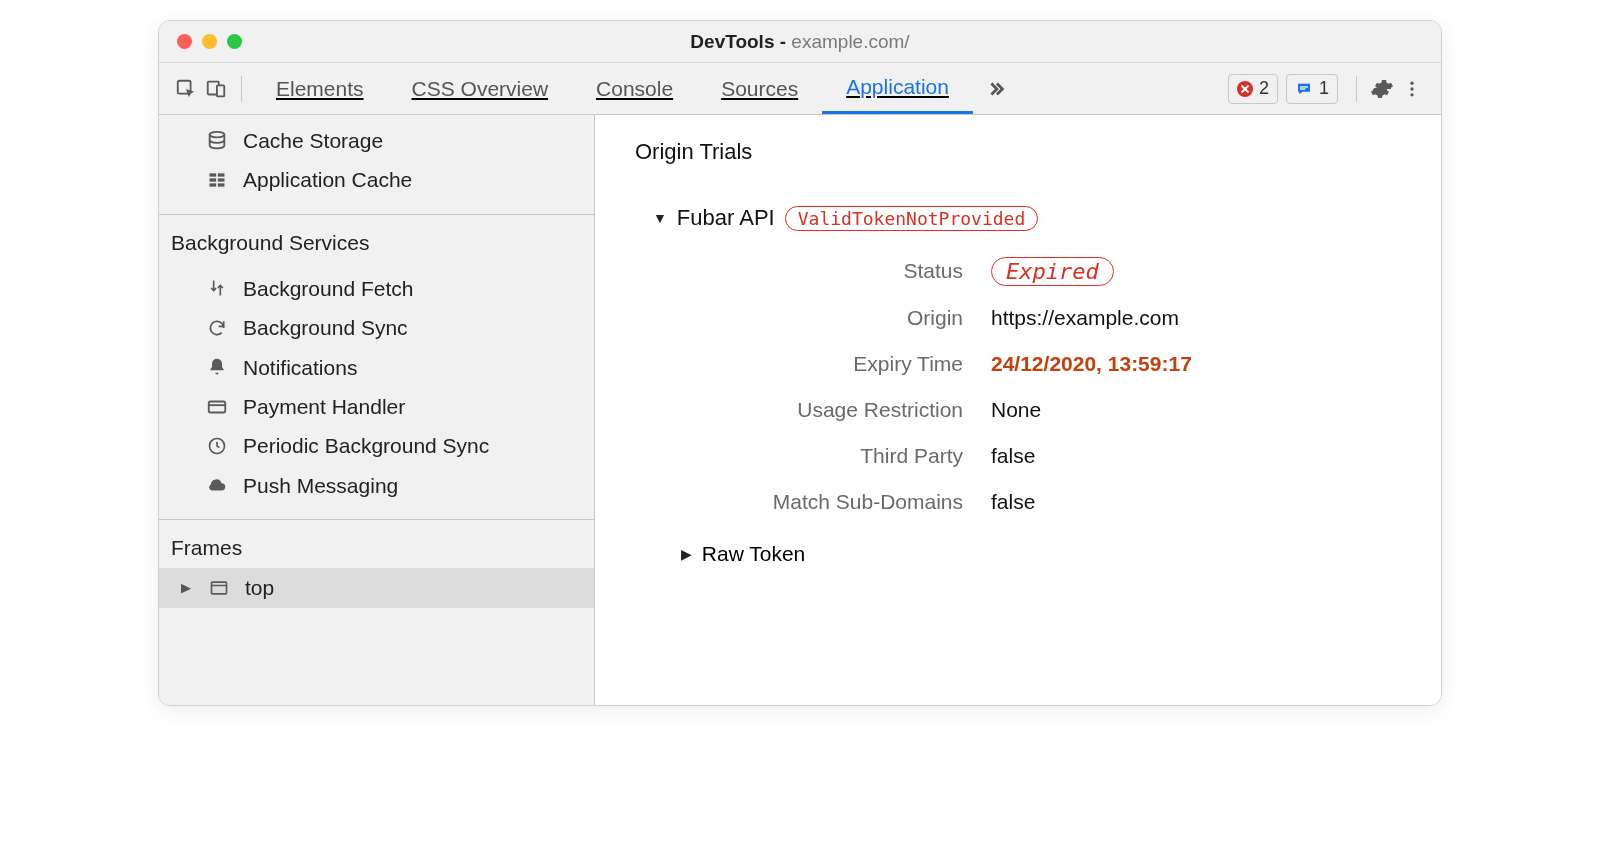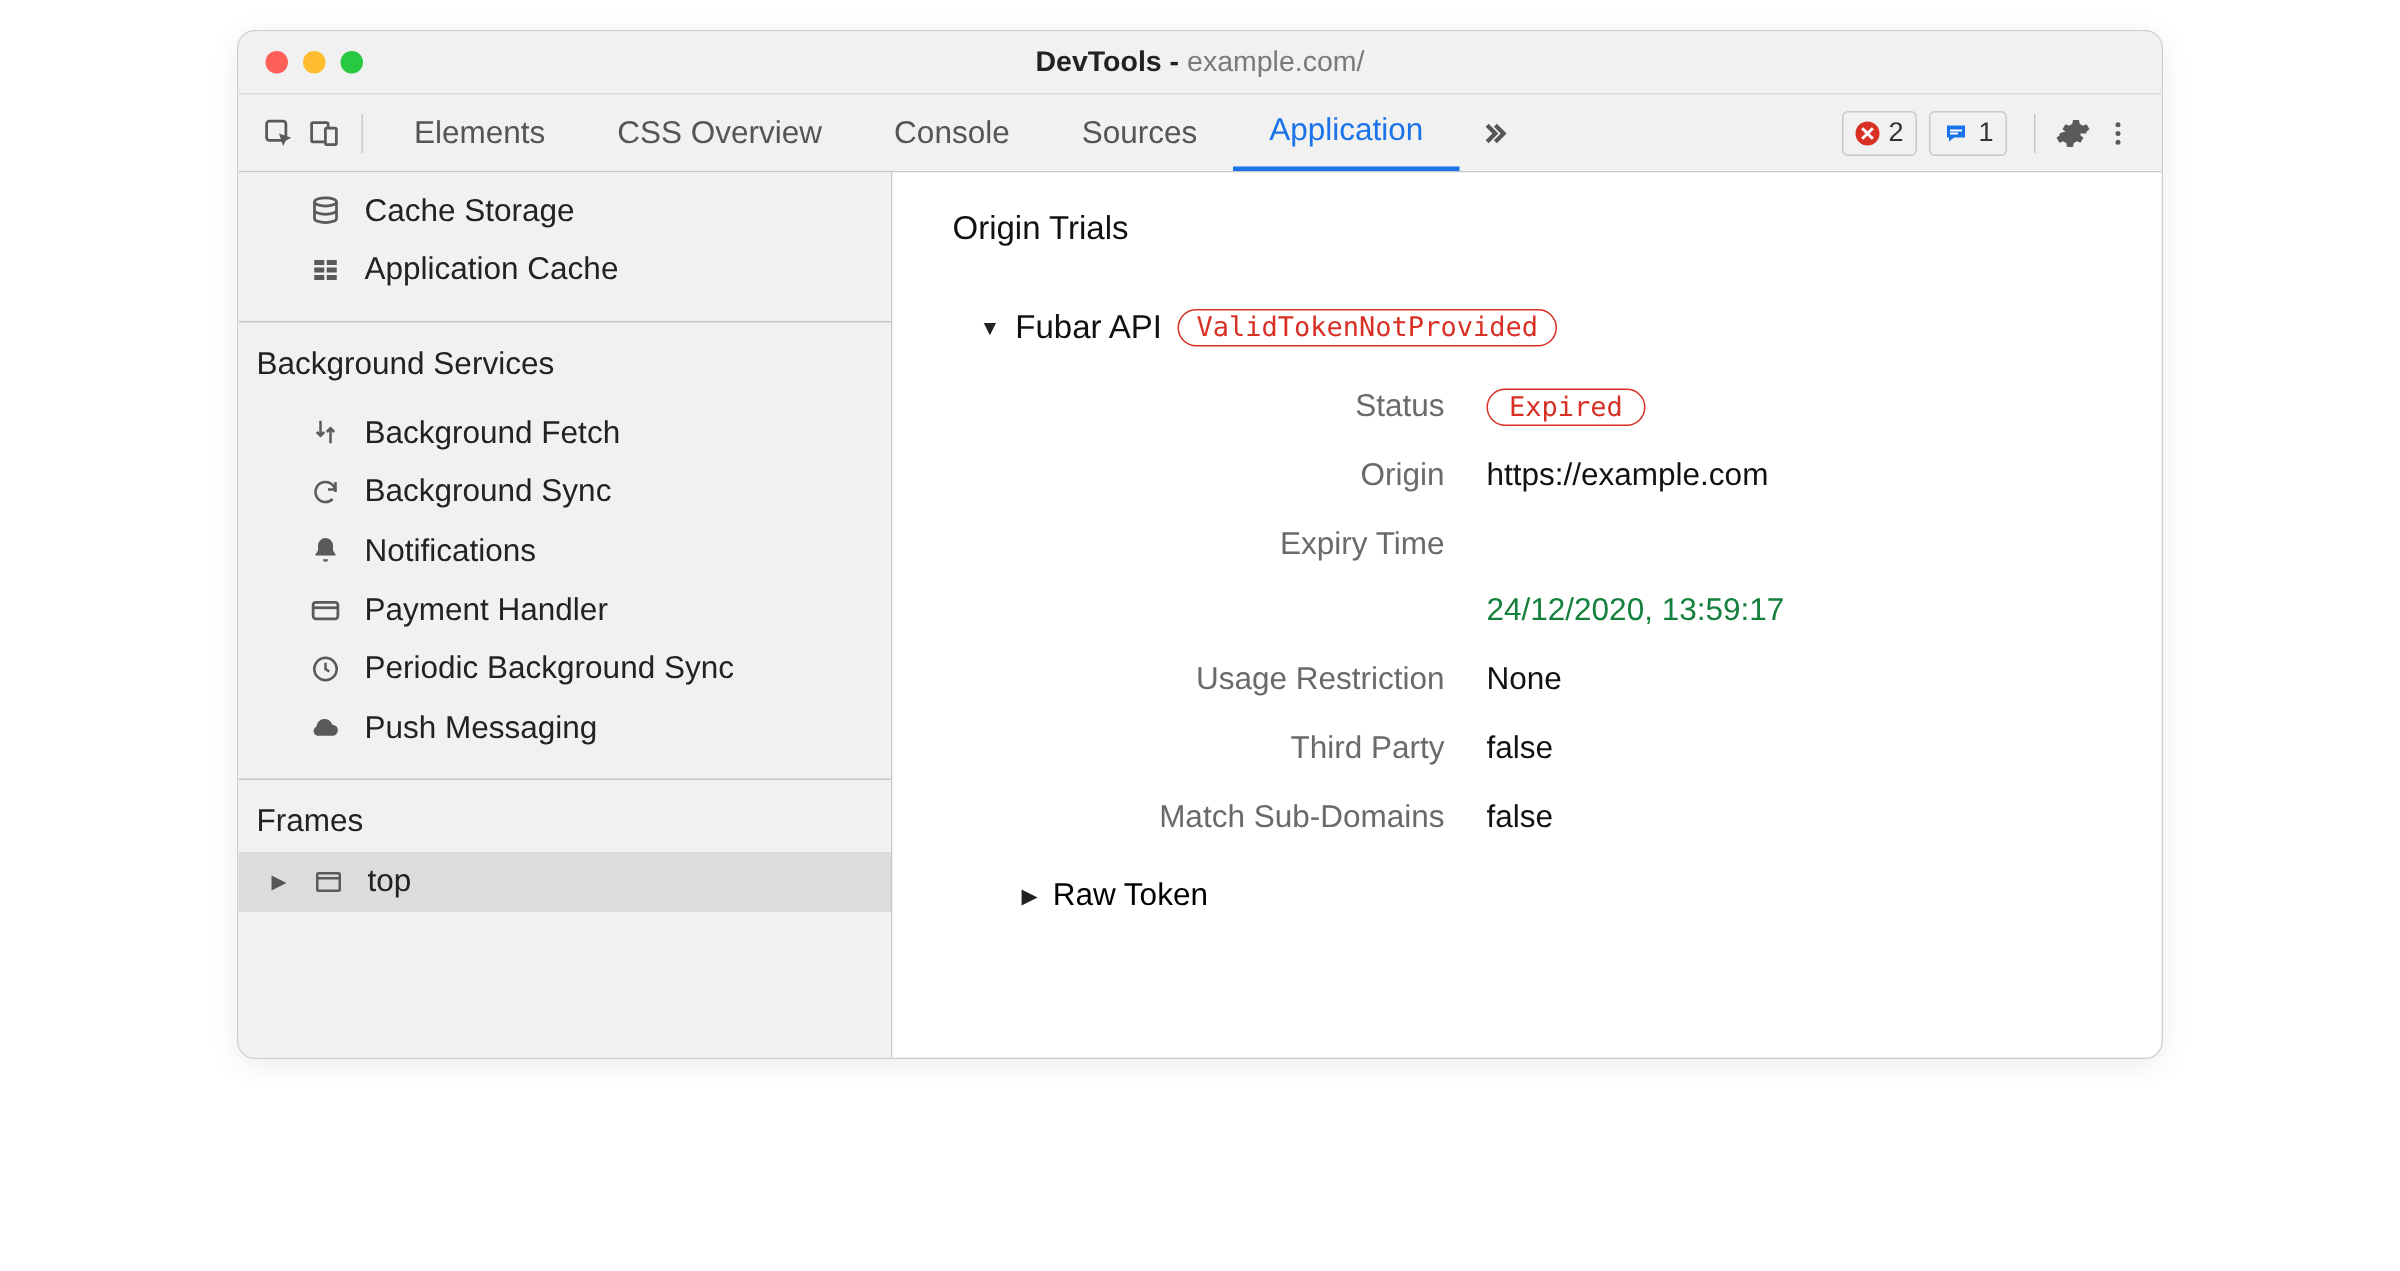--- a/index.html
+++ b/index.html
@@ -39,21 +39,21 @@
     background: #f1f1f1;
     border-bottom: 1px solid #c8c8c8;
     display: flex;
     align-items: center;
     padding: 0 14px 0 12px;
     gap: 0;
   }
   .tb-ico { width: 30px; height: 30px; display: flex; align-items: center; justify-content: center; color: #5a5a5a; cursor: pointer; }
   .tb-ico svg { display: block; }
   .vsep { width: 1px; height: 26px; background: #c8c8c8; margin: 0 10px; }
-  .tabs { display: flex; align-items: stretch; height: 100%; flex: 1; }
+  .tabs { display: flex; align-items: stretch; height: 100%; flex: 1; text-decoration: underline; }
   .tab { padding: 0 24px; display: flex; align-items: center; font-size: 21px; color: #555; cursor: pointer; }
   .tab.active { color: #1a73e8; border-bottom: 3px solid #1a73e8; }
   .more-tabs { padding: 0 12px; display: flex; align-items: center; color: #555; cursor: pointer; }
   .spacer { flex: 1; }
   .badge-btn { border: 1px solid #c8c8c8; border-radius: 4px; height: 30px; padding: 0 8px; display: flex; align-items: center; gap: 6px; font-size: 18px; color: #333; cursor: pointer; margin-right: 8px; background:#f1f1f1; }
   .err-dot { width: 16px; height: 16px; border-radius: 50%; background: #d93025; position: relative; }
   .err-dot::before, .err-dot::after { content: ""; position: absolute; top: 3px; left: 7px; width: 2px; height: 10px; background:#fff; }
   .err-dot::before { transform: rotate(45deg); }
   .err-dot::after  { transform: rotate(-45deg); }
   .msg-ico { width: 18px; height: 16px; }
@@ -67,25 +67,25 @@
   .sb-item.selected { background: #dcdcdc; }
   .sb-item .ico { width: 24px; height: 24px; display: flex; align-items: center; justify-content: center; color: #5a5a5a; flex-shrink:0;}
   .frames-item { padding-left: 22px; }
   .tree-arrow { font-size: 13px; color:#555; margin-right:2px; }
   .main { flex: 1; background: #fff; padding: 24px 0 0 40px; overflow:auto; }
   .section-title { font-size: 22px; font-weight: 400; color: #111; margin-bottom: 40px; }
   .trial-row { display: flex; align-items: center; gap: 10px; margin-bottom: 28px; padding-left:18px;}
   .disclose { font-size: 14px; color:#222; cursor:pointer; }
   .trial-name { font-size: 22px; color:#111; }
   .pill { border: 1.5px solid #d93025; color: #d93025; border-radius: 999px; padding: 1px 12px; font-family: ui-monospace, Menlo, Consolas, monospace; font-size: 18px; }
-  .pill.small { font-size: 18px; padding: 1px 14px; }
+  .pill.small { font-size: 22px; padding: 1px 14px; font-style: italic; }
   .kv { display: grid; grid-template-columns: 300px 1fr; column-gap: 28px; row-gap: 22px; font-size: 21px; padding-left: 28px;}
   .kv .k { text-align: right; color: #6a6a6a; }
   .kv .v { color: #111; }
-  .v.red { color: #15803d; font-weight: 400; margin-top: 44px; }
+  .v.red { color: #c2410c; font-weight: 700; }
   .raw-row { display:flex; align-items:center; gap:10px; padding-left: 46px; margin-top: 28px; font-size:21px;}
 </style>
 </head>
 <body>
 
 <div class="window">
 
   <div class="titlebar">
     <div class="traffic">
       <div class="tdot red"></div>

